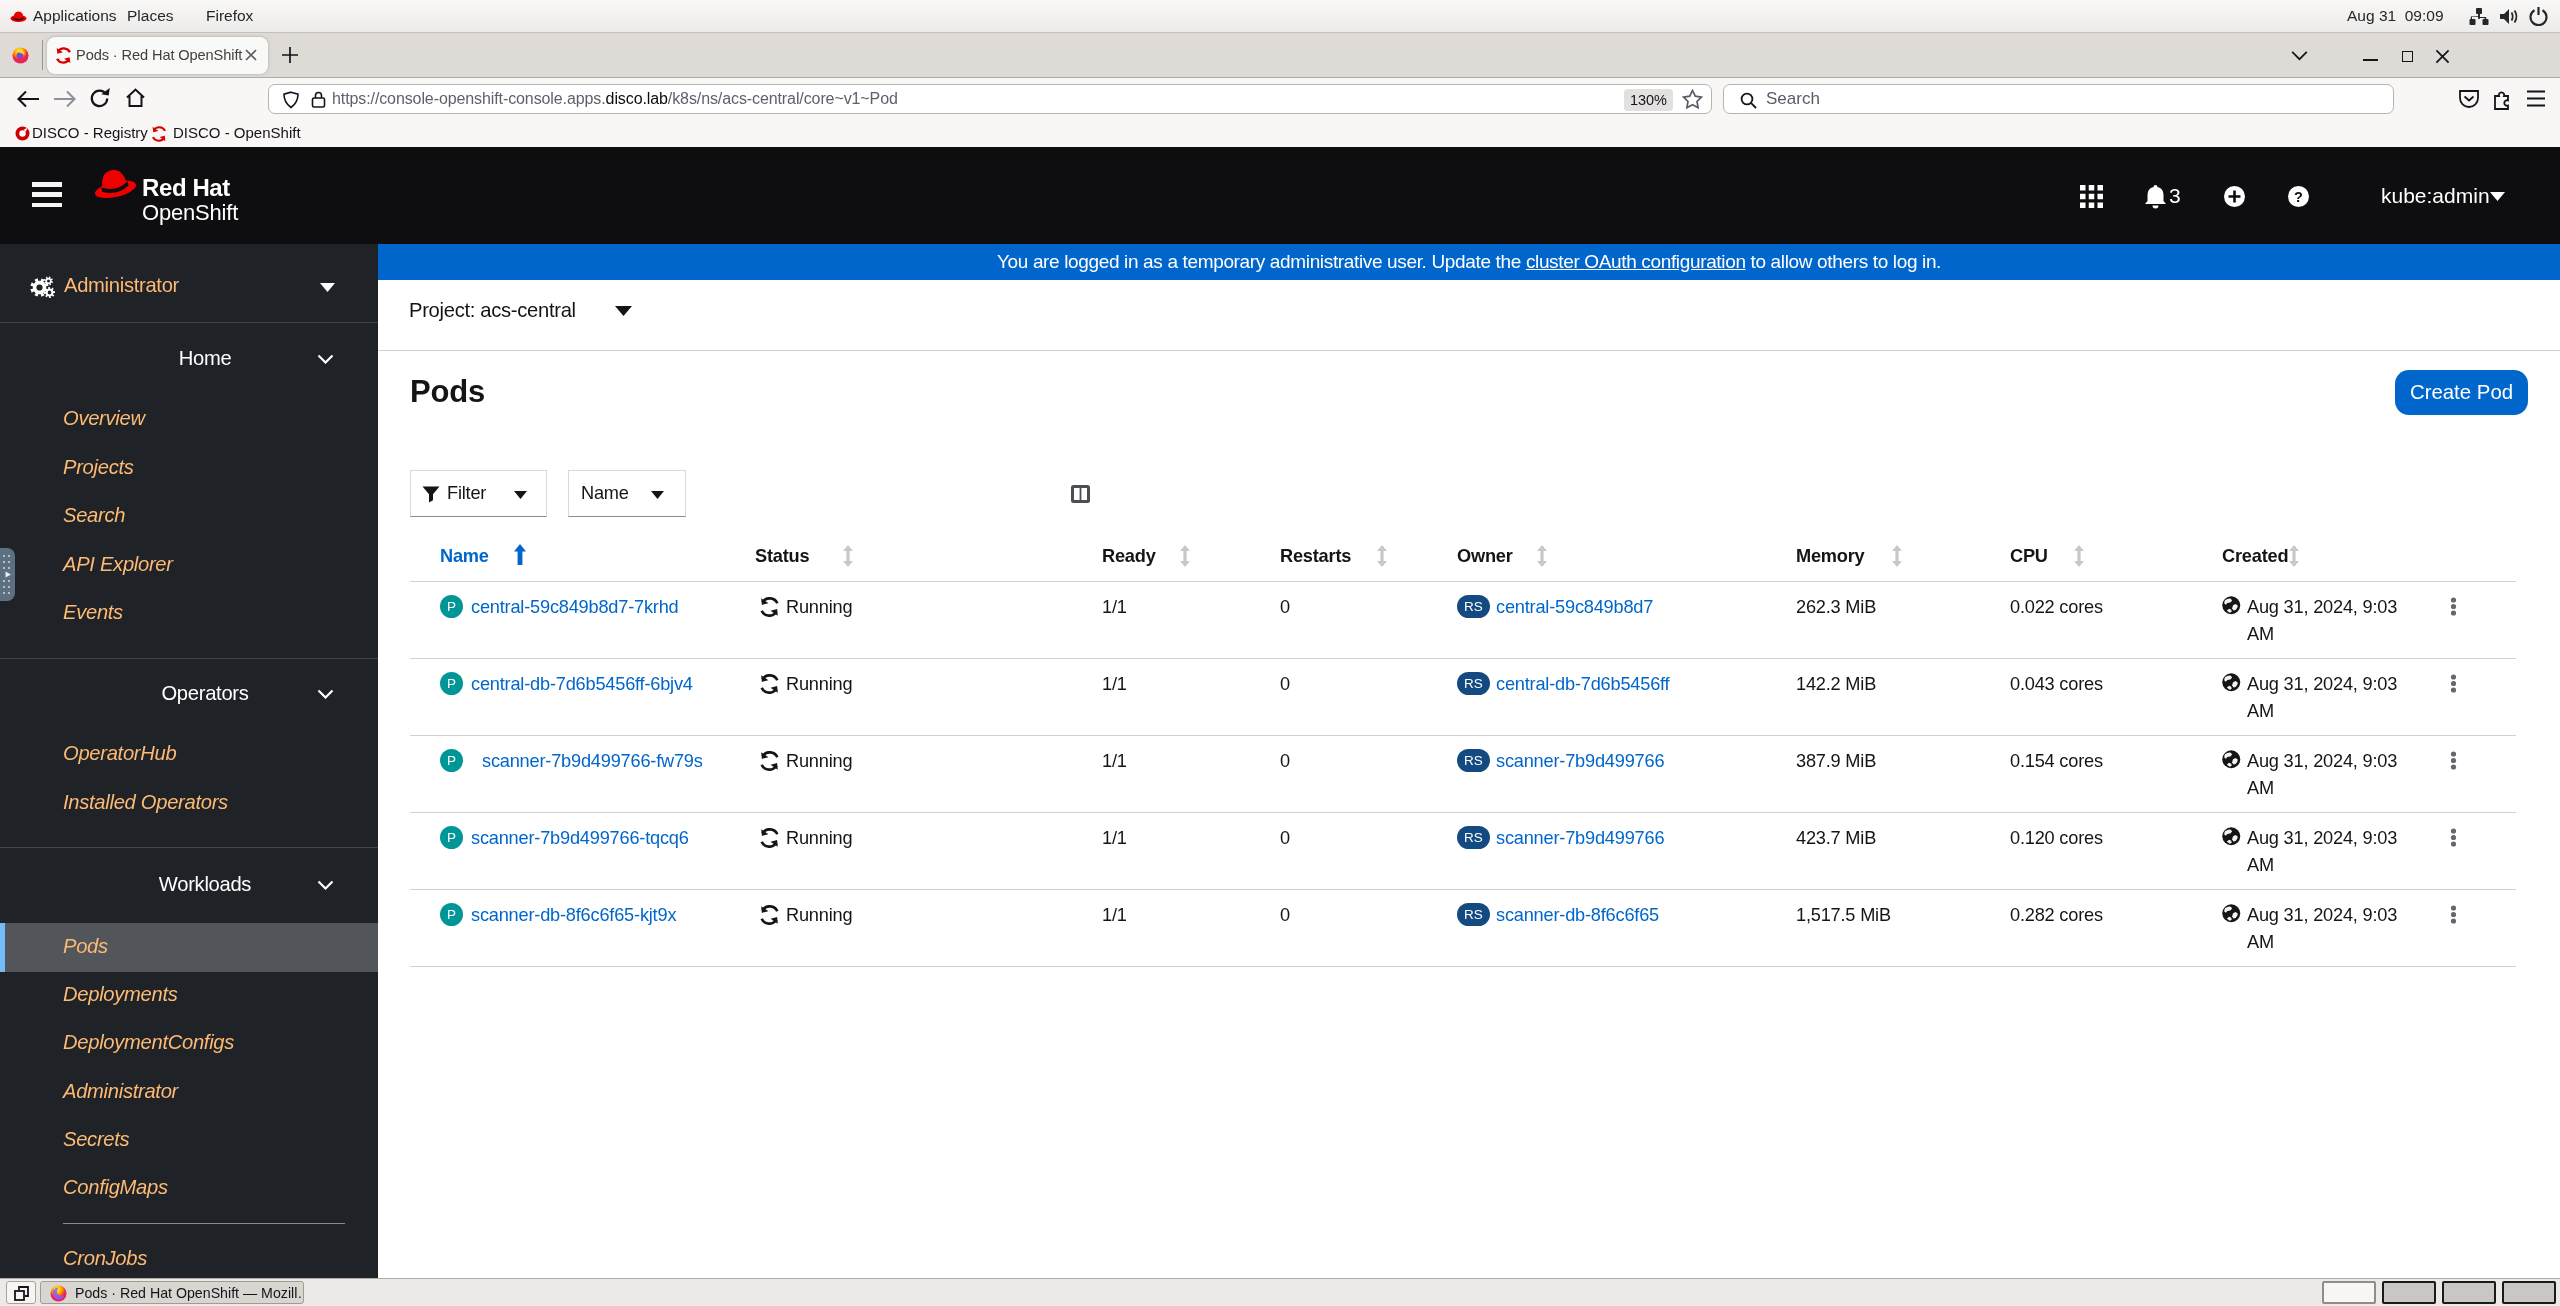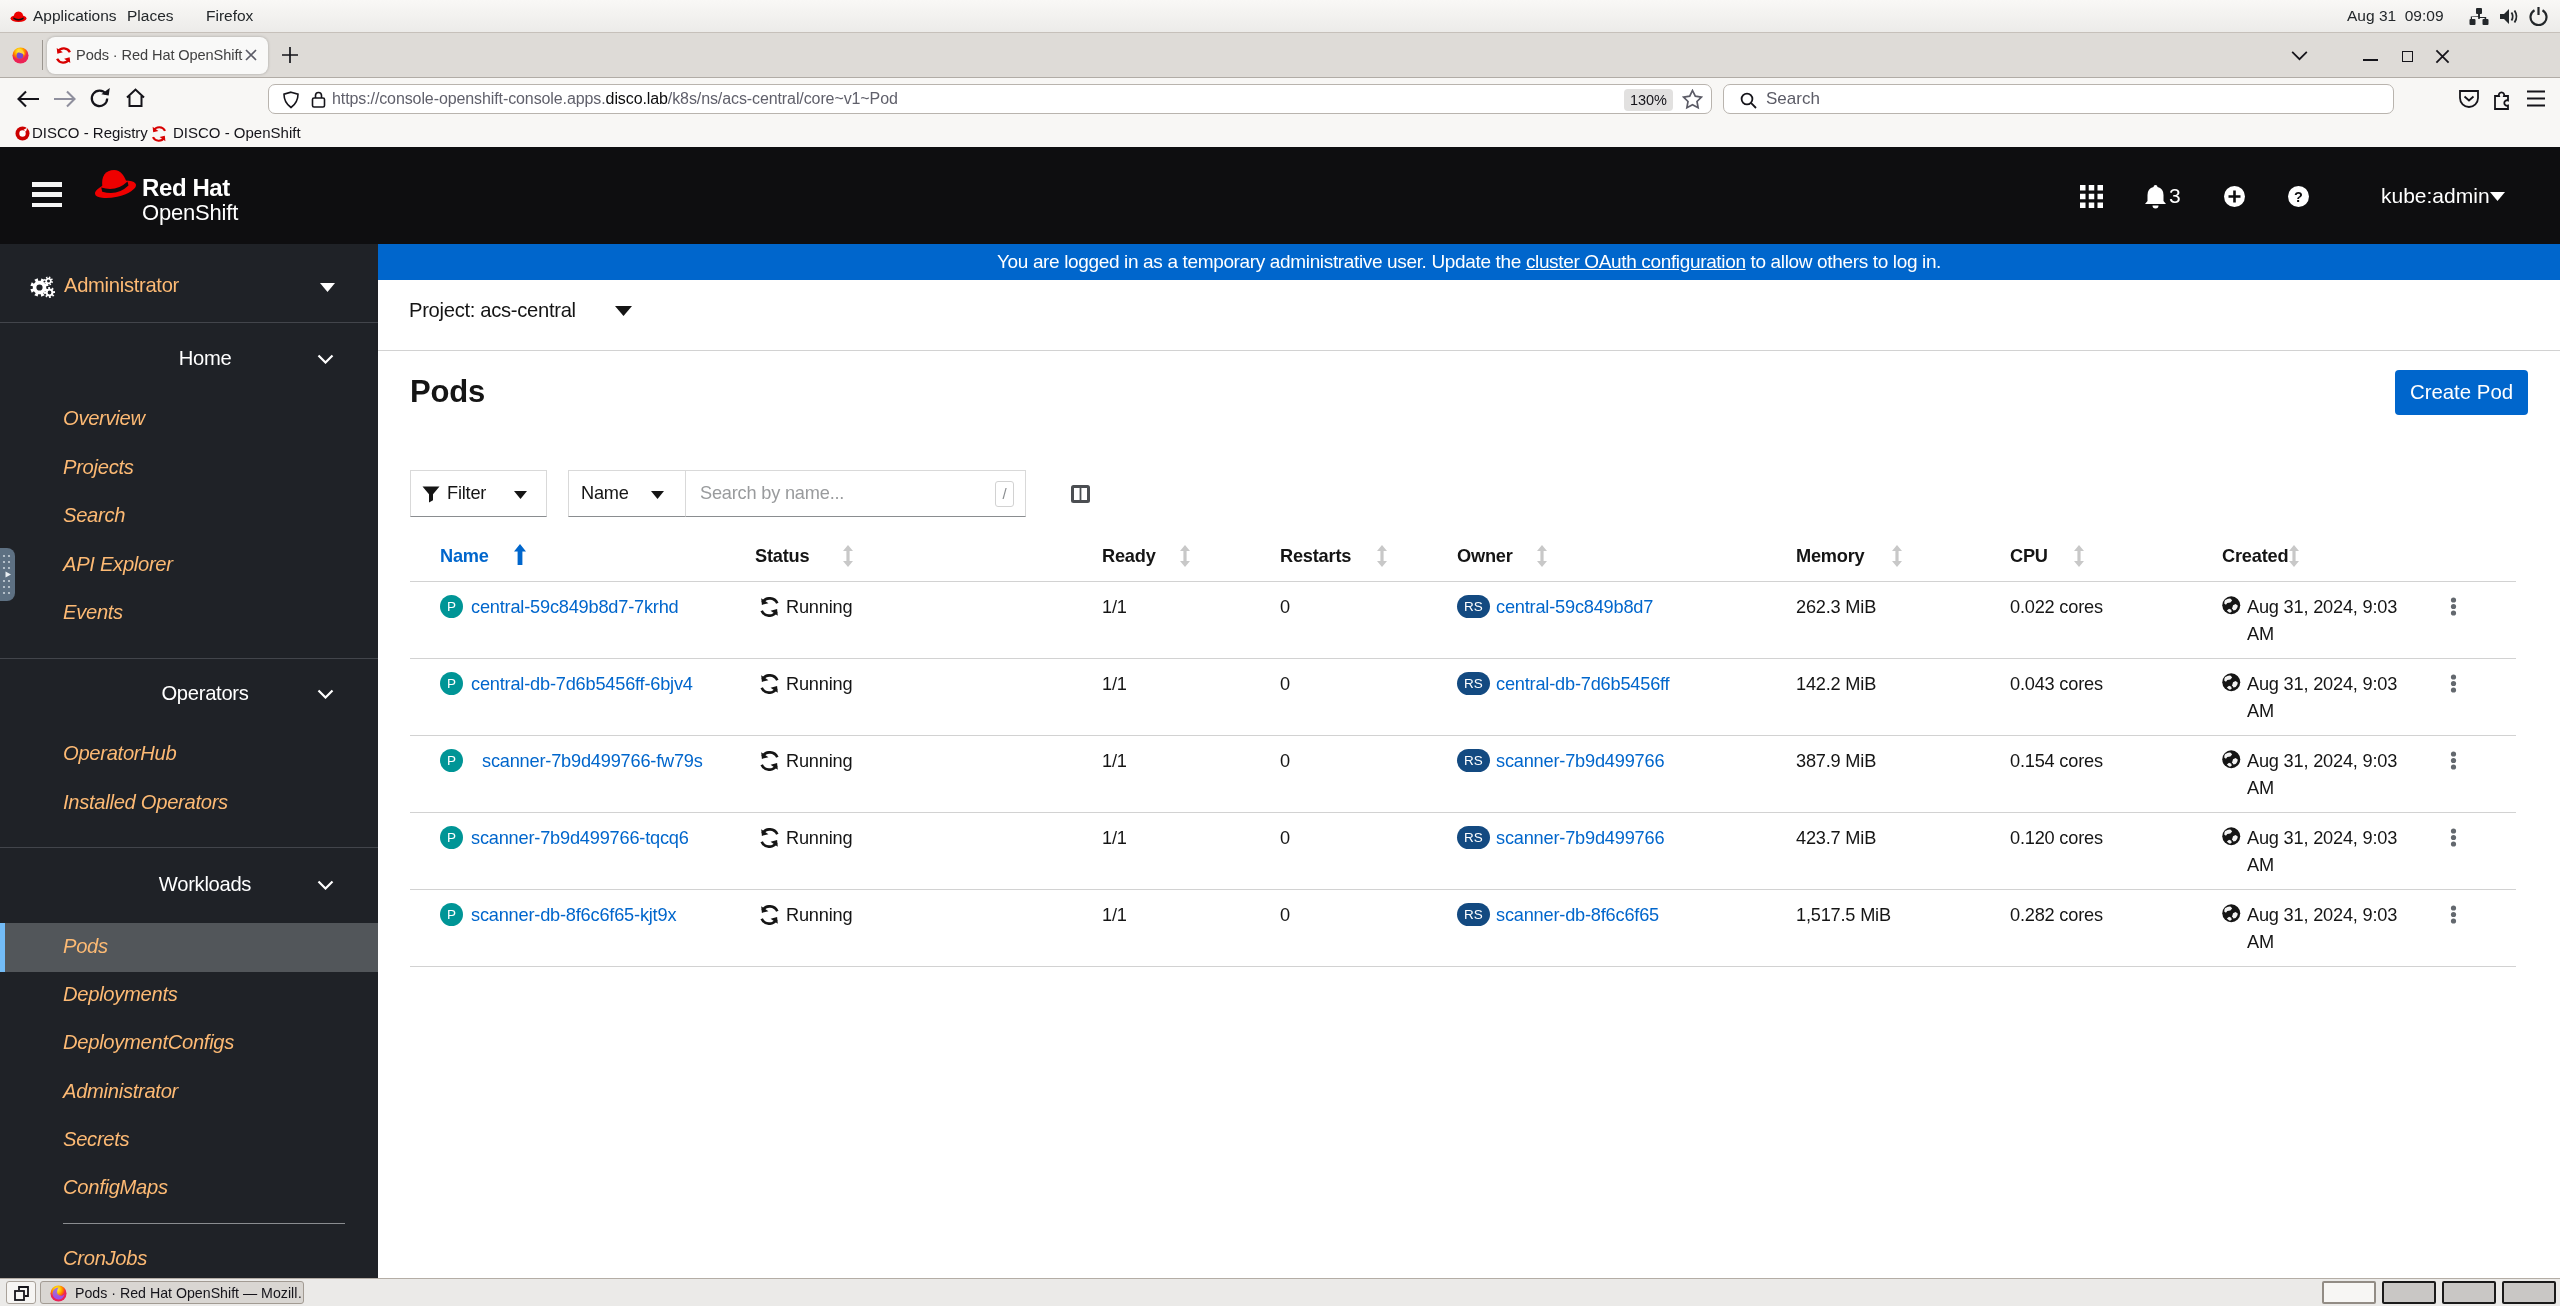--- a/index.html
+++ b/index.html
@@ -48,21 +48,21 @@
 
 #banner { position:absolute; left:378px; top:244px; width:2182px; height:36px; background:#0066cc;
   color:#fff; font-size:19px; letter-spacing:-0.35px; text-align:center; line-height:36px; }
 #projectbar { position:absolute; left:378px; top:280px; width:2182px; height:71px; background:#fff;
   border-bottom:1px solid #d2d2d2; box-shadow:0 3px 4px rgba(3,3,3,.08); }
 #projectbar .ptxt { position:absolute; left:31px; top:0; height:61px; line-height:61px; font-size:20.2px; letter-spacing:-0.3px; color:#151515; }
 
 
 #content { position:absolute; left:378px; top:351px; width:2182px; height:927px; background:#fff; }
 #pgtitle { position:absolute; left:32px; top:23px; font-size:31px; font-weight:700; color:#151515; letter-spacing:-0.2px; }
-#createbtn { position:absolute; left:2017px; top:19px; width:133px; height:45px; background:#0066cc; border-radius:4px;
+#createbtn { position:absolute; left:2017px; top:19px; width:133px; height:45px; background:#0066cc; border-radius:14px;
   color:#fff; font-size:20.4px; text-align:center; line-height:45px; }
 .ctl { position:absolute; top:119px; height:47px; background:#fff; border:1px solid #d9d9d9; border-bottom-color:#8a8d90; }
 #filterbox { left:32px; width:137px; }
 #namebox { left:190px; width:118px; }
 #searchbox { left:308px; width:340px; border-left:none; }
 .hdr { position:absolute; font-size:18.2px; font-weight:700; color:#151515; white-space:nowrap; letter-spacing:-0.2px; }
 .cell { position:absolute; font-size:18.2px; color:#151515; white-space:nowrap; letter-spacing:-0.2px; }
 a.lnk { color:#0066cc; text-decoration:none; }
 .rowline { position:absolute; left:32px; width:2106px; height:1px; background:#d2d2d2; }
 .badge { position:absolute; border-radius:50%; color:#fff; text-align:center; }
@@ -342,24 +342,20 @@
     <svg class="abs" style="left:103px;top:20px" width="13" height="8" viewBox="0 0 13 8" fill="#151515">
         <path d="M0 0h13L6.5 8Z"></path>
       </svg>
   </div>
   <div class="ctl" id="namebox">
     <span class="abs" style="left:12px;top:0;height:45px;line-height:45px;font-size:18.2px;letter-spacing:-0.2px;color:#151515">Name</span>
     <svg class="abs" style="left:82px;top:20px" width="13" height="8" viewBox="0 0 13 8" fill="#151515">
         <path d="M0 0h13L6.5 8Z"></path>
       </svg>
   </div>
-  <div class="ctl" id="searchbox">
-    <span class="abs" style="left:14px;top:0;height:45px;line-height:45px;font-size:18.2px;letter-spacing:-0.2px;color:#999b9d">Search by name...</span>
-    <div class="abs" style="right:11px;top:10px;width:19px;height:26px;border:1px solid #d2d2d2;border-radius:3px;color:#8a8d90;font-size:15px;text-align:center;line-height:24px">/</div>
-  </div>
   <svg class="abs" style="left:693px;top:134px" width="19" height="18" viewBox="0 0 19 18">
       <rect x="0" y="0" width="19" height="18" rx="2.5" fill="#4b4e52"></rect>
       <rect x="3" y="3" width="5.6" height="12" fill="#fff"></rect>
       <rect x="10.4" y="3" width="5.6" height="12" fill="#fff"></rect>
     </svg>
 
   <div class="hdr" style="left:62px;top:195px;color:#0066cc">Name</div>
   <svg class="abs" style="left:135px;top:193px" width="14" height="21" viewBox="0 0 14 21" fill="#0066cc">
       <path d="M7 0l6 7.5H9.4V21H4.6V7.5H1Z"></path>
     </svg>

